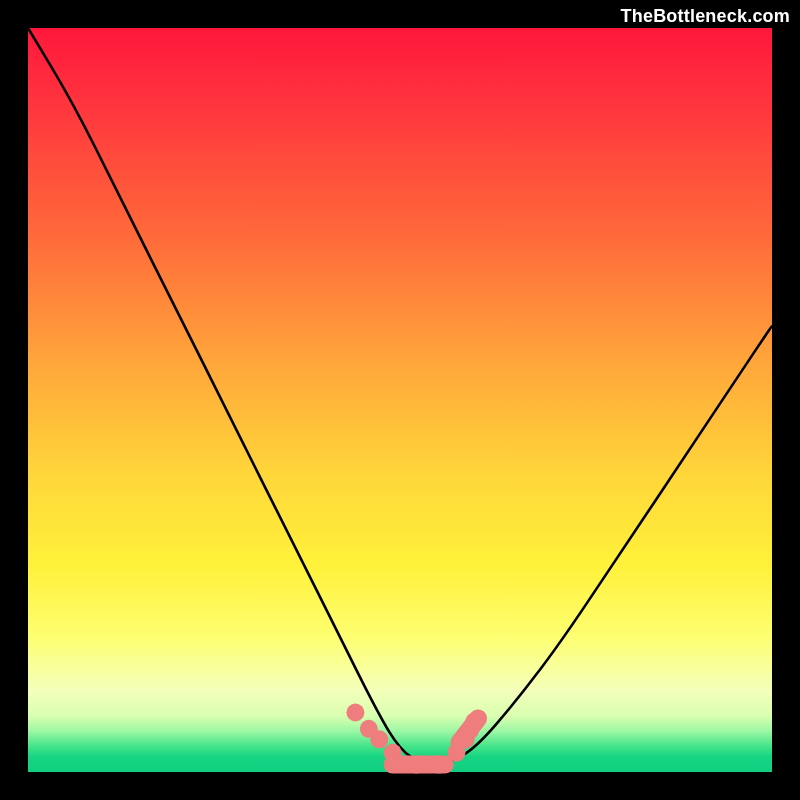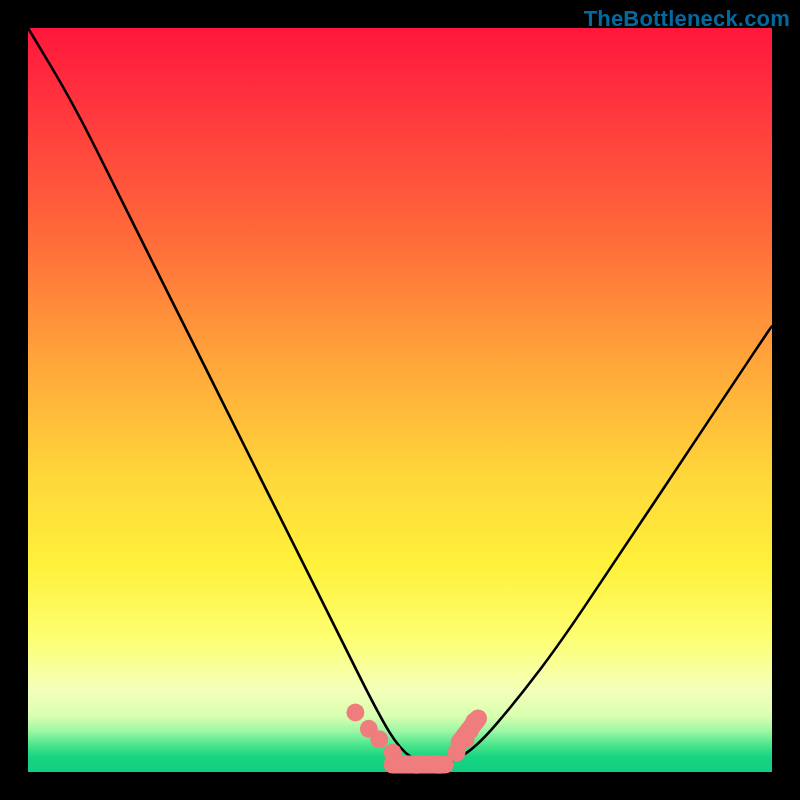--- a/index.html
+++ b/index.html
@@ -37,23 +37,23 @@
       #9cf7a4 94.5%,
       #46e48a 96.5%,
       #16d481 98%,
       #11cf81 100%
     );
   }
   .watermark {
     position: absolute;
     top: 6px;
     right: 10px;
-    font-size: 22px;
+    font-size: 18px;
     font-weight: 600;
-    color: #0369a1;
+    color: #ffffff;
     letter-spacing: 0.2px;
     user-select: none;
   }
   svg.overlay {
     position: absolute;
     left: 0;
     top: 0;
     width: 800px;
     height: 800px;
     pointer-events: none;

